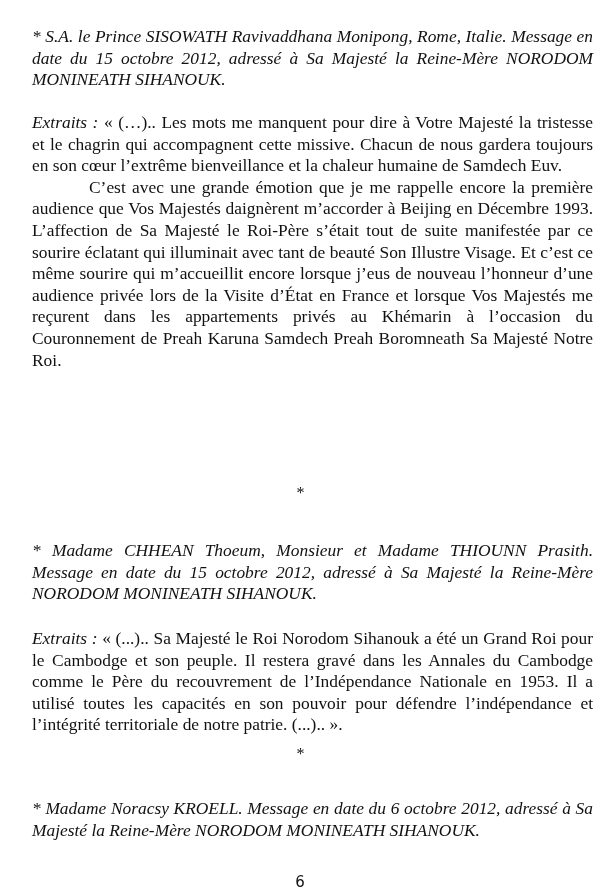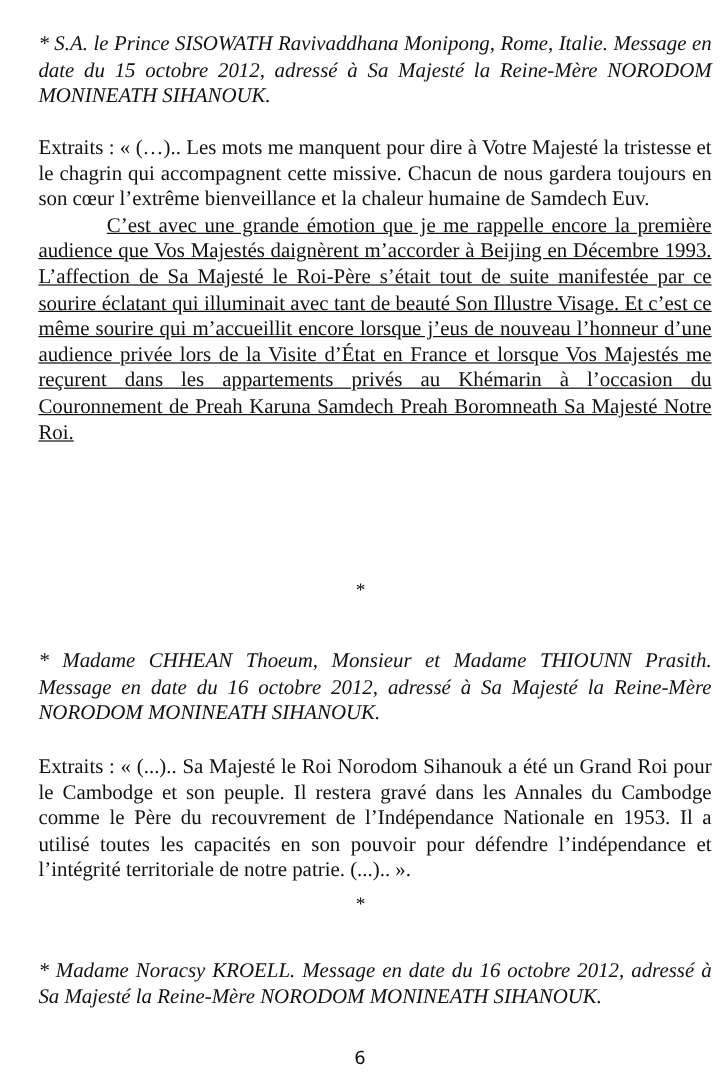--- a/index.html
+++ b/index.html
@@ -32,23 +32,23 @@
     }
     .header {
       font-style: italic;
     }
     .para {
       margin: 0;
       text-align: justify;
     }
     .para.indent {
       text-indent: 57px;
-      text-decoration: underline;
     }
     .extraits-label {
+      font-style: italic;
     }
     .star {
       position: absolute;
       left: 0;
       width: 561px;
       text-align: center;
       font-size: 16px;
     }
     .page-number {
       position: absolute;
@@ -71,27 +71,27 @@
   </div>
 
   <div class="block" style="top:100px;">
     <p class="para"><span class="extraits-label">Extraits :</span><span> « (…).. Les mots me manquent pour dire à Votre Majesté la tristesse et le chagrin qui accompagnent cette missive. Chacun de nous gardera toujours en son cœur l’extrême bienveillance et la chaleur humaine de Samdech Euv.</span></p>
     <p class="para indent">C’est avec une grande émotion que je me rappelle encore la première audience que Vos Majestés daignèrent m’accorder à Beijing en Décembre 1993. L’affection de Sa Majesté le Roi-Père s’était tout de suite manifestée par ce sourire éclatant qui illuminait avec tant de beauté Son Illustre Visage. Et c’est ce même sourire qui m’accueillit encore lorsque j’eus de nouveau l’honneur d’une audience privée lors de la Visite d’État en France et lorsque Vos Majestés me reçurent dans les appartements privés au Khémarin à l’occasion du Couronnement de Preah Karuna Samdech Preah Boromneath Sa Majesté Notre Roi.</p>
   </div>
 
   <div class="star" style="top:482px;">*</div>
 
   <div class="block header" style="top:528px;">
-    <span>* Madame CHHEAN Thoeum, Monsieur et Madame THIOUNN Prasith. Message en date du 16 octobre 2012, adressé à Sa Majesté la Reine-Mère NORODOM MONINEATH SIHANOUK.</span>
+    <span>* Madame CHHEAN Thoeum, Monsieur et Madame THIOUNN Prasith. Message en date du 15 octobre 2012, adressé à Sa Majesté la Reine-Mère NORODOM MONINEATH SIHANOUK.</span>
   </div>
 
   <div class="block" style="top:616px;">
     <p class="para"><span class="extraits-label">Extraits :</span><span> « (...)..  Sa Majesté le Roi Norodom Sihanouk a été un Grand Roi pour le Cambodge et son peuple. Il restera gravé dans les Annales du Cambodge comme le Père du recouvrement de l’Indépendance Nationale en 1953. Il a utilisé toutes les capacités en son pouvoir pour défendre l’indépendance et l’intégrité territoriale de notre patrie. (...).. ».</span></p>
   </div>
 
   <div class="star" style="top:743px;">*</div>
 
   <div class="block header" style="top:786px;">
-    <span>* Madame Noracsy KROELL. Message en date du 16 octobre 2012, adressé à Sa Majesté la Reine-Mère NORODOM MONINEATH SIHANOUK.</span>
+    <span>* Madame Noracsy KROELL. Message en date du 6 octobre 2012, adressé à Sa Majesté la Reine-Mère NORODOM MONINEATH SIHANOUK.</span>
   </div>
 </div>
 
 <div class="page-number">6</div>
 
 </body></html>

